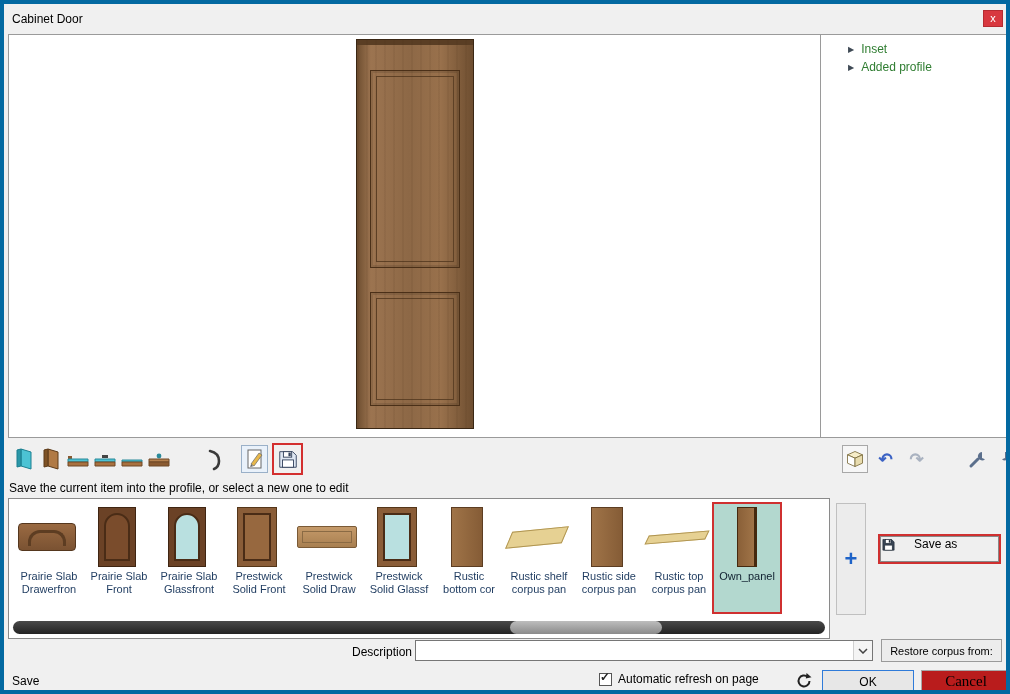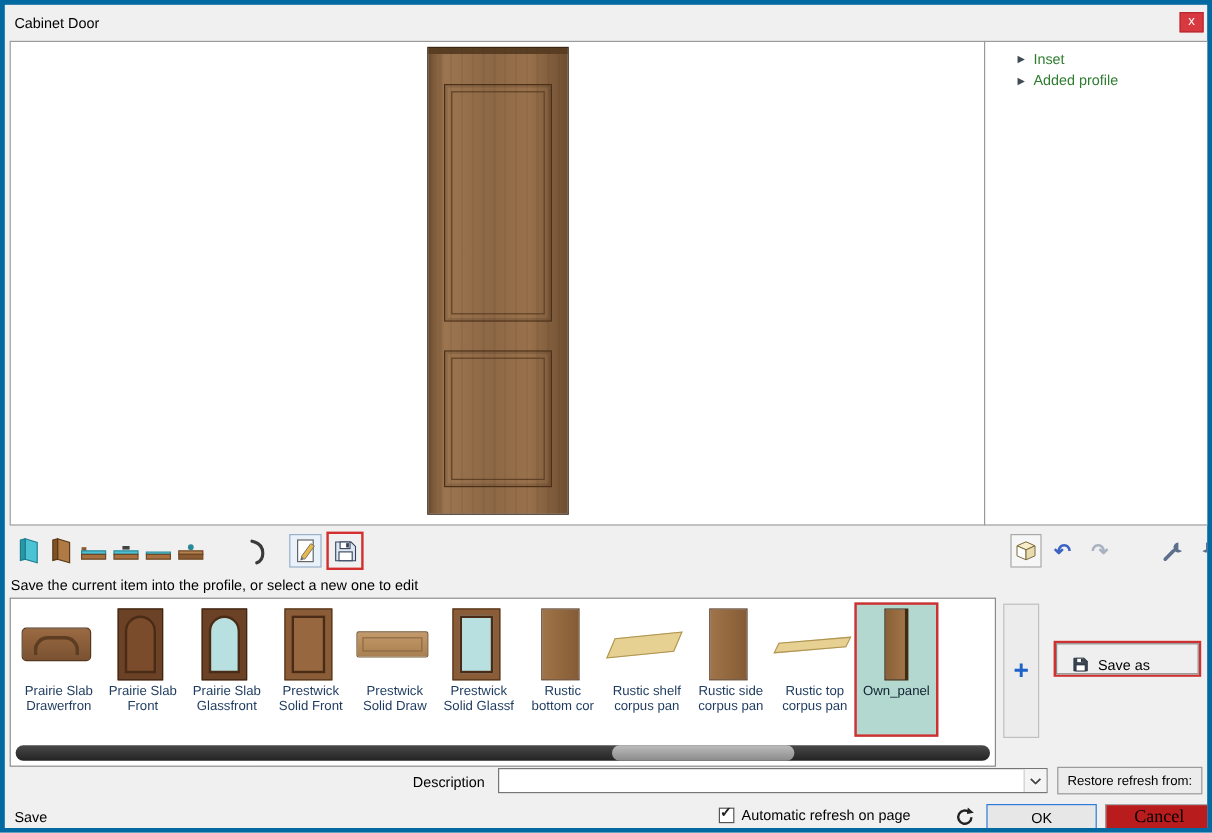--- a/index.html
+++ b/index.html
@@ -64,24 +64,24 @@
   .th-own{width:16px;height:58px;background:linear-gradient(90deg,#8a6038,#a07448);border:1px solid #45290f;border-right-width:3px;}
   
   .hscroll{position:absolute;left:4px;bottom:4px;width:812px;height:13px;border-radius:7px;
            background:linear-gradient(#4a4a4a,#232323);cursor:pointer;}
   .hscroll-thumb{position:absolute;left:497px;top:0;width:152px;height:13px;border-radius:7px;
            background:linear-gradient(#bdbdbd,#8a8a8a);cursor:grab;}
   
   .plus-btn{position:absolute;left:832px;top:499px;width:30px;height:112px;background:#ececec;border:1px solid #c0c0c0;
             color:#1e63c8;font-size:22px;font-weight:bold;display:flex;align-items:center;justify-content:center;cursor:pointer;padding:0;}
   .saveas-box{position:absolute;left:874px;top:530px;border:2px solid #cf3030;display:inline-flex;}
-  .saveas-btn{width:119px;height:26px;display:flex;align-items:flex-end;gap:7px;padding:0 12px;background:#efefef;
+  .saveas-btn{width:119px;height:26px;display:flex;align-items:flex-start;gap:18px;padding:0 0;background:#efefef;
               border:1px solid #888;font-family:inherit;font-size:12px;cursor:pointer;box-sizing:border-box;}
   
-  .desc-label{position:absolute;left:340px;top:641px;width:68px;font-size:12px;}
+  .desc-label{position:absolute;left:340px;top:641px;width:68px;text-align:right;font-size:12px;}
   .combo{position:absolute;left:411px;top:636px;width:458px;height:21px;background:#fff;border:1px solid #767676;
          box-sizing:border-box;display:flex;align-items:stretch;}
   .combo input{flex:1;border:none;outline:none;font-family:inherit;font-size:12px;padding:0 4px;background:transparent;}
   .combo-btn{width:18px;display:flex;align-items:center;justify-content:center;cursor:pointer;background:#f4f4f4;border-left:1px solid #d0d0d0;}
   .restore-btn{position:absolute;left:877px;top:635px;width:121px;height:23px;background:#ececec;border:1px solid #9a9a9a;
                font-family:inherit;font-size:11px;cursor:pointer;padding:0;}
   
   .status-save{position:absolute;left:8px;top:670px;font-size:12px;}
   .cb-group{position:absolute;left:595px;top:668px;display:flex;align-items:center;gap:6px;cursor:pointer;}
   .cb{position:relative;width:13px;height:13px;border:1px solid #555;background:#fff;box-sizing:border-box;}
@@ -339,21 +339,21 @@
 
   <span class="desc-label">Description</span>
   <div class="combo">
     <input type="text" value="" style="">
     <span class="combo-btn">
       <svg width="10" height="6" viewBox="0 0 10 6">
           <path d="M1 1 L5 5 L9 1" fill="none" stroke="#444" stroke-width="1.5"></path>
         </svg>
     </span>
   </div>
-  <button class="restore-btn">Restore refresh from:</button>
+  <button class="restore-btn">Restore corpus from:</button>
 
   <span class="status-save">Save</span>
 
   <div class="cb-group">
     <span class="cb">
       <span class="check">✓</span>
     </span>
     <span>Automatic refresh on page</span>
   </div>
 

